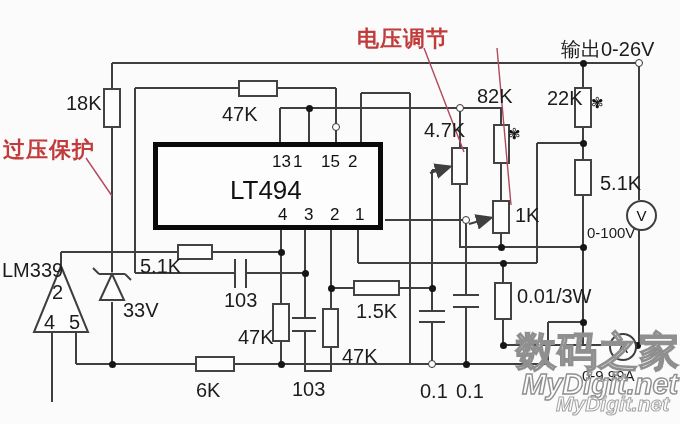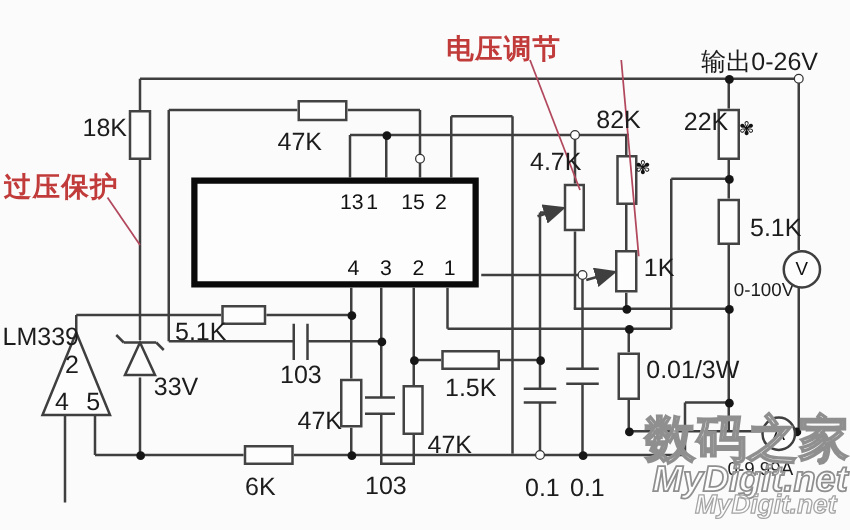--- a/index.html
+++ b/index.html
@@ -132,20 +132,21 @@
       <div class="dot" style="left: 499.5px; top: 341.5px;"></div>
       <div class="dot" style="left: 633.5px; top: 341.5px;"></div>
       <div class="odot" style="left: 635px; top: 59px;"></div>
       <div class="odot" style="left: 332px; top: 123px;"></div>
       <div class="odot" style="left: 456px; top: 104px;"></div>
       <div class="odot" style="left: 462px; top: 216px;"></div>
       <div class="odot" style="left: 428px; top: 360px;"></div>
     </div>
 
   <div class="ic">
+    <div class="icname">LT494</div>
     <div class="pin" style="left:114px;top:5px">13</div>
     <div class="pin" style="left:135px;top:5px">1</div>
     <div class="pin" style="left:163px;top:5px">15</div>
     <div class="pin" style="left:190px;top:5px">2</div>
     <div class="pin" style="left:120px;top:58px">4</div>
     <div class="pin" style="left:146px;top:58px">3</div>
     <div class="pin" style="left:172px;top:58px">2</div>
     <div class="pin" style="left:197px;top:58px">1</div>
   </div>
 

